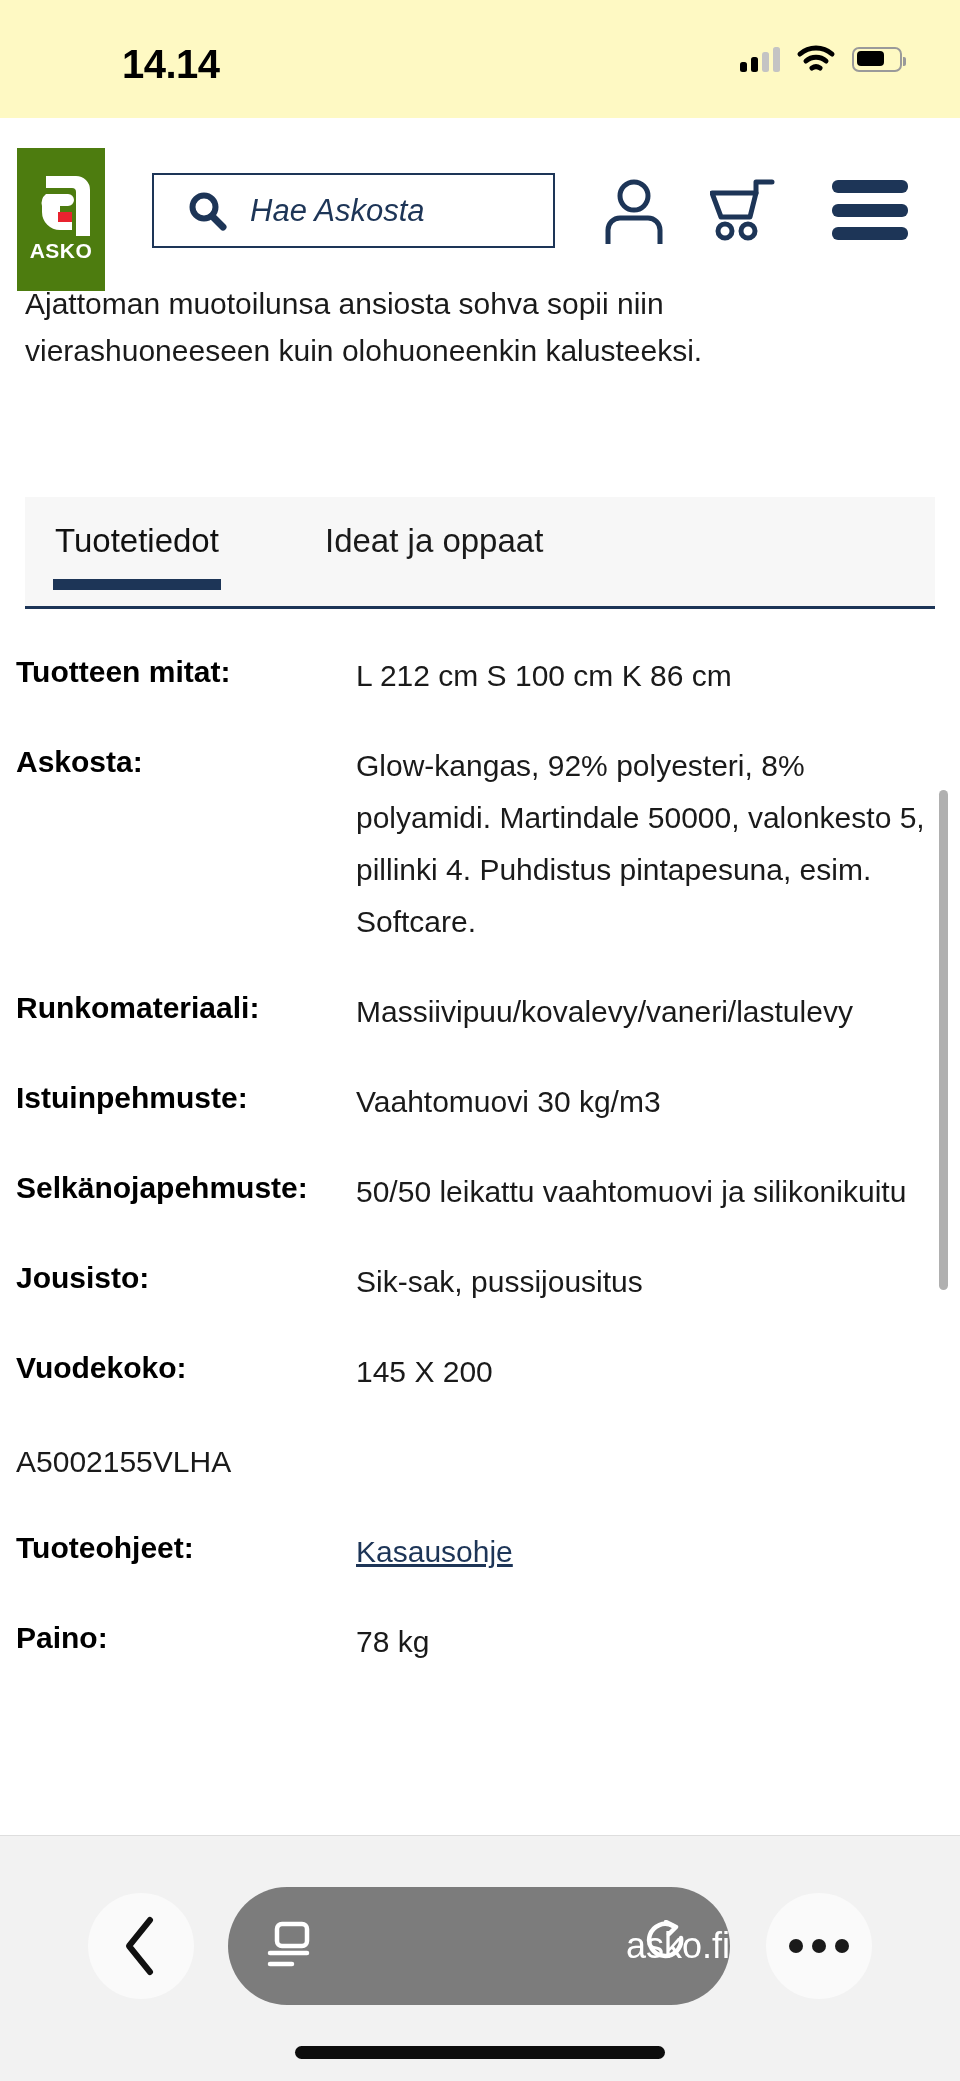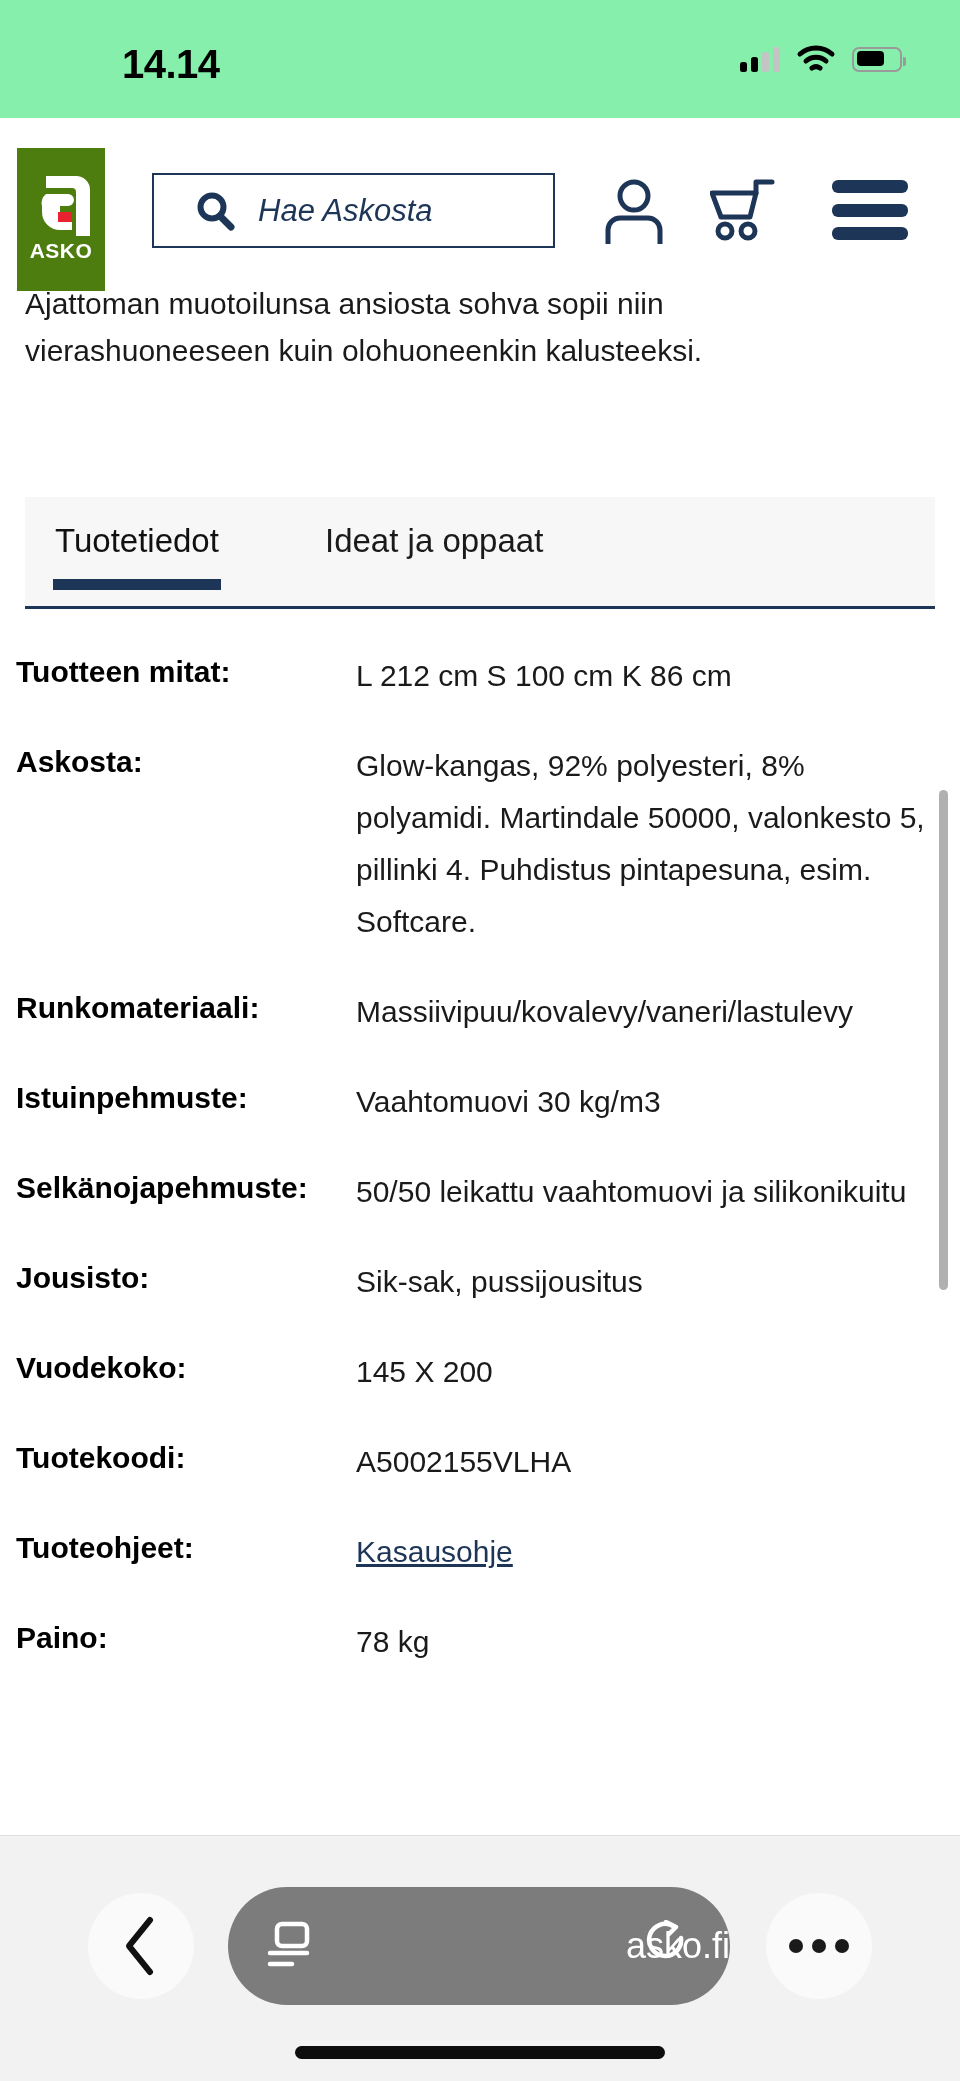--- a/index.html
+++ b/index.html
@@ -19,21 +19,21 @@
     background: #ffffff;
     overflow: hidden;
   }
 
   
   #statusbar {
     position: absolute;
     top: 0; left: 0;
     width: 960px;
     height: 118px;
-    background: #86efac;
+    background: #fef9c3;
     z-index: 40;
   }
   #status-time {
     position: absolute;
     left: 122px;
     top: 42px;
     font-size: 40px;
     font-weight: 700;
     letter-spacing: -0.5px;
     color: #000000;
@@ -109,21 +109,21 @@
   }
 
   #searchbox {
     position: absolute;
     left: 152px; top: 25px;
     width: 403px; height: 75px;
     border: 2.5px solid #1D3557;
     background: #ffffff;
     display: flex;
     align-items: center;
-    padding-left: 40px;
+    padding-left: 32px;
     gap: 22px;
   }
   #search-placeholder {
     font-size: 31px;
     font-style: italic;
     color: #1D3557;
     font-family: "Liberation Sans", sans-serif;
   }
 
   .hdr-icon {
@@ -353,21 +353,20 @@
         <div class="spec-label">Jousisto:</div>
         <div class="spec-value">Sik-sak, pussijousitus</div>
       </div>
 
       <div class="spec-row">
         <div class="spec-label">Vuodekoko:</div>
         <div class="spec-value">145 X 200</div>
       </div>
 
       <div class="spec-row">
-        <div class="spec-label">Tuotekoodi:</div>
         <div class="spec-value">A5002155VLHA</div>
       </div>
 
       <div class="spec-row">
         <div class="spec-label">Tuoteohjeet:</div>
         <div class="spec-value"><span class="spec-link">Kasausohje</span></div>
       </div>
 
       <div class="spec-row">
         <div class="spec-label">Paino:</div>

